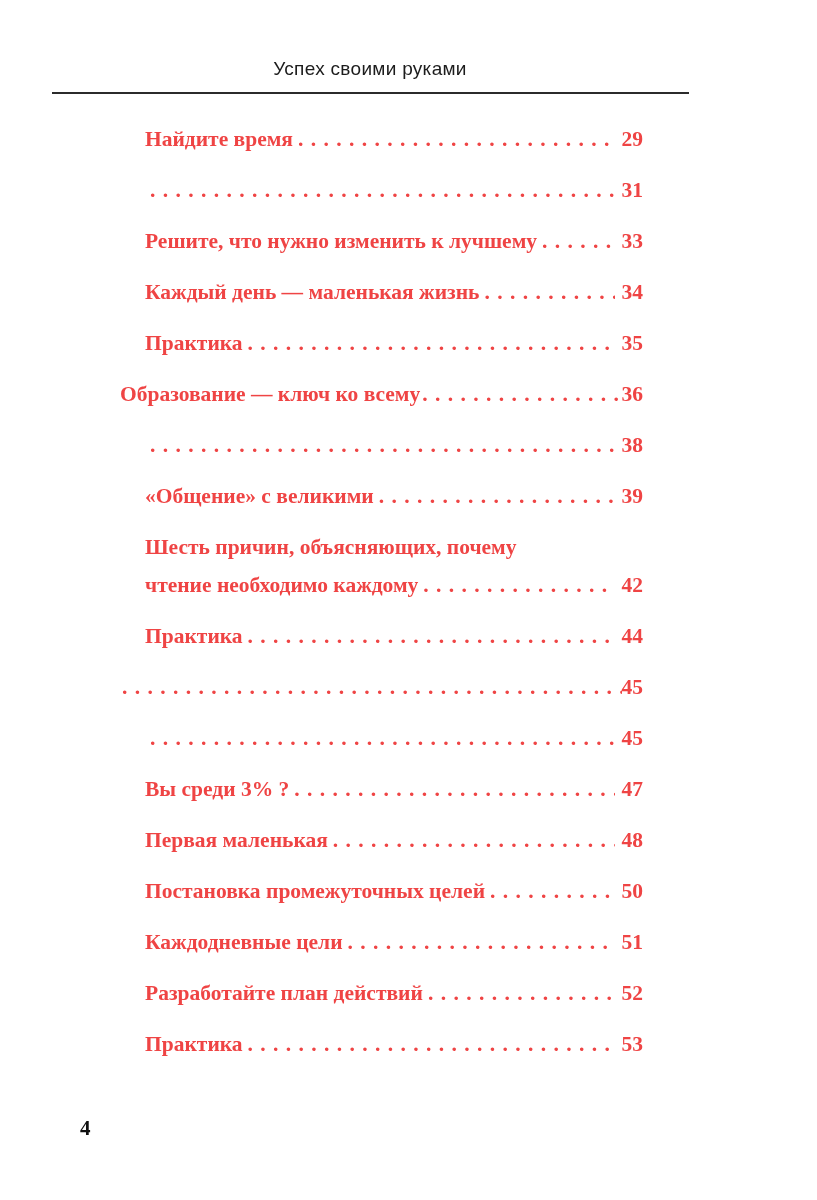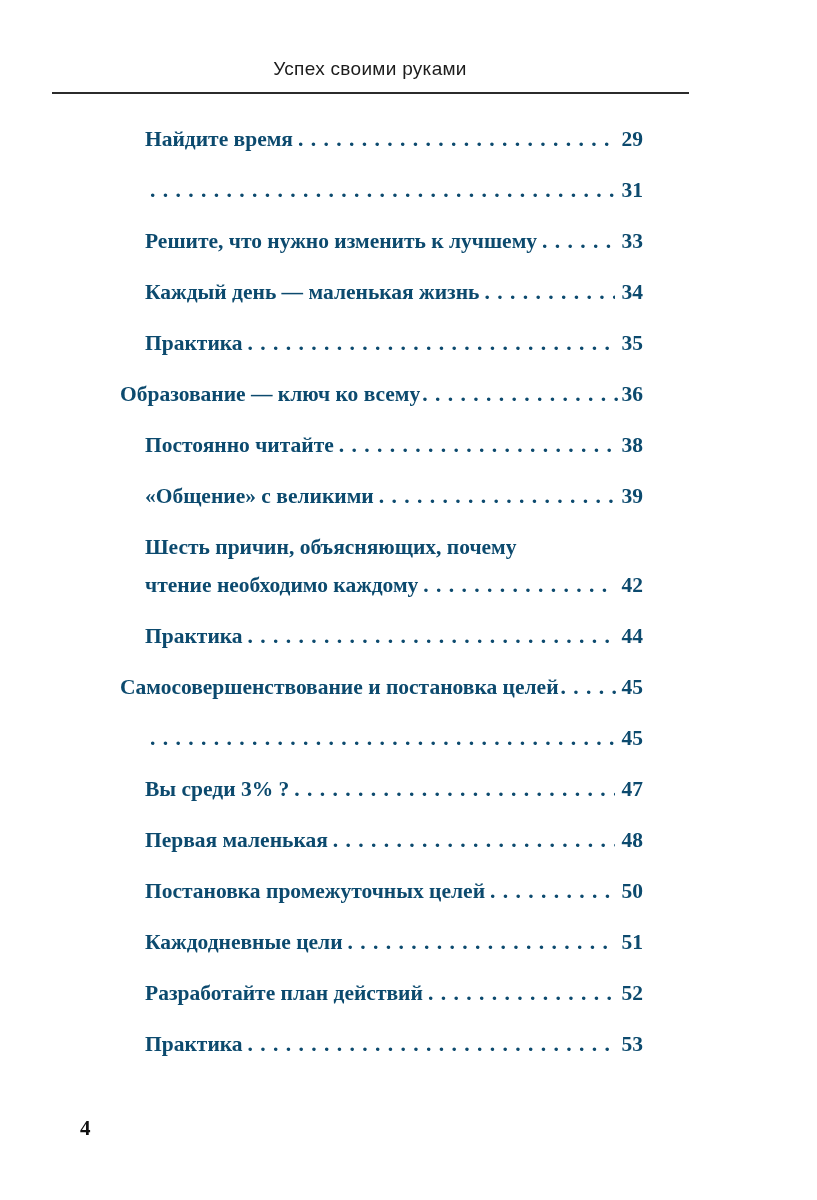--- a/index.html
+++ b/index.html
@@ -33,21 +33,21 @@
     border: 0;
     border-top: 2px solid #2b2b2b;
   }
   .toc {
     margin: 26px 97px 0 120px; 
   }
   .toc-entry {
     font-weight: 700;
     font-size: 21.5px;
     line-height: 38px;
-    color: #0c4a6e;
+    color: #ef4444;
     margin-bottom: 13px;
   }
   .toc-entry.level-1 { margin-top: 4px; }
   .toc-entry.level-2 { padding-left: 25px; }
   .toc-line { white-space: nowrap; }
   .toc-lastline {
     display: flex;
     align-items: baseline;
   }
   .toc-title { white-space: nowrap; flex: 0 0 auto; }
@@ -124,21 +124,20 @@
       </div>
       <div class="toc-entry level-1">
         <div class="toc-lastline">
           <span class="toc-title">Образование — ключ ко всему</span>
           <span class="toc-leader"></span>
           <span class="toc-page">36</span>
         </div>
       </div>
       <div class="toc-entry level-2">
         <div class="toc-lastline">
-          <span class="toc-title">Постоянно читайте</span>
           <span class="toc-leader"></span>
           <span class="toc-page">38</span>
         </div>
       </div>
       <div class="toc-entry level-2">
         <div class="toc-lastline">
           <span class="toc-title">«Общение» с великими</span>
           <span class="toc-leader"></span>
           <span class="toc-page">39</span>
         </div>
@@ -153,21 +152,20 @@
       </div>
       <div class="toc-entry level-2">
         <div class="toc-lastline">
           <span class="toc-title">Практика</span>
           <span class="toc-leader"></span>
           <span class="toc-page">44</span>
         </div>
       </div>
       <div class="toc-entry level-1">
         <div class="toc-lastline">
-          <span class="toc-title">Самосовершенствование и постановка целей</span>
           <span class="toc-leader"></span>
           <span class="toc-page">45</span>
         </div>
       </div>
       <div class="toc-entry level-2">
         <div class="toc-lastline">
           <span class="toc-leader"></span>
           <span class="toc-page">45</span>
         </div>
       </div>

